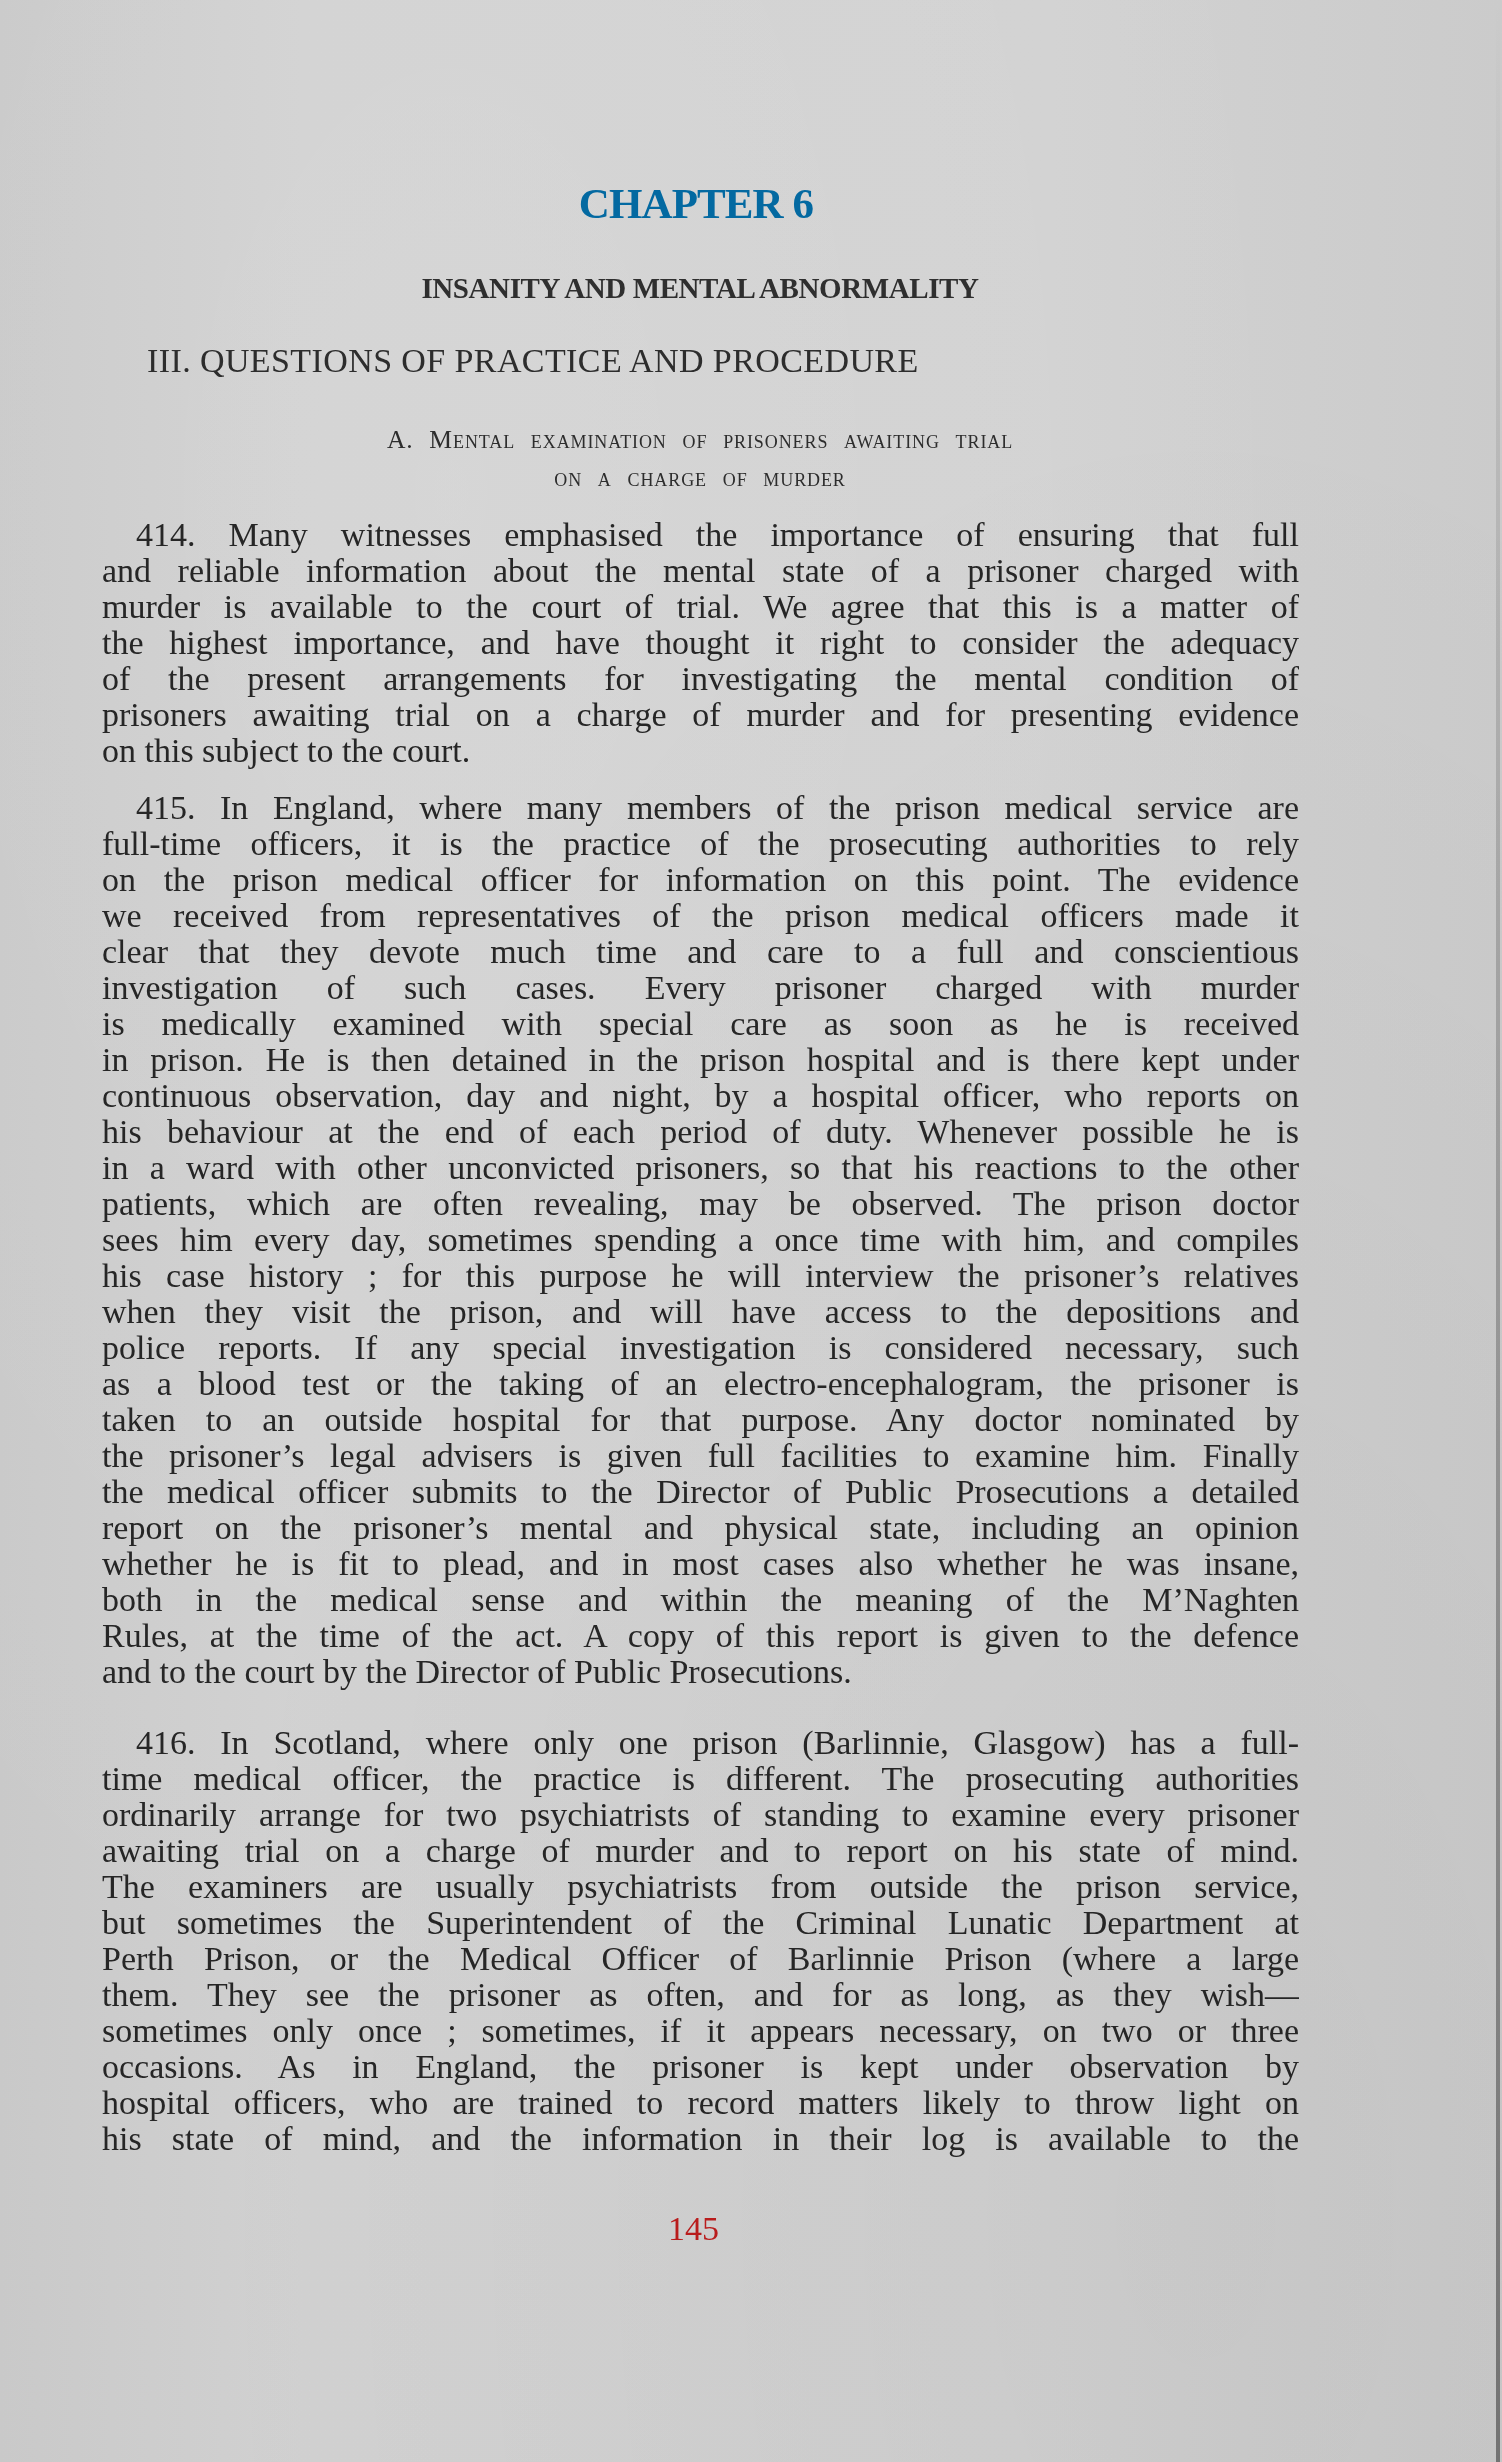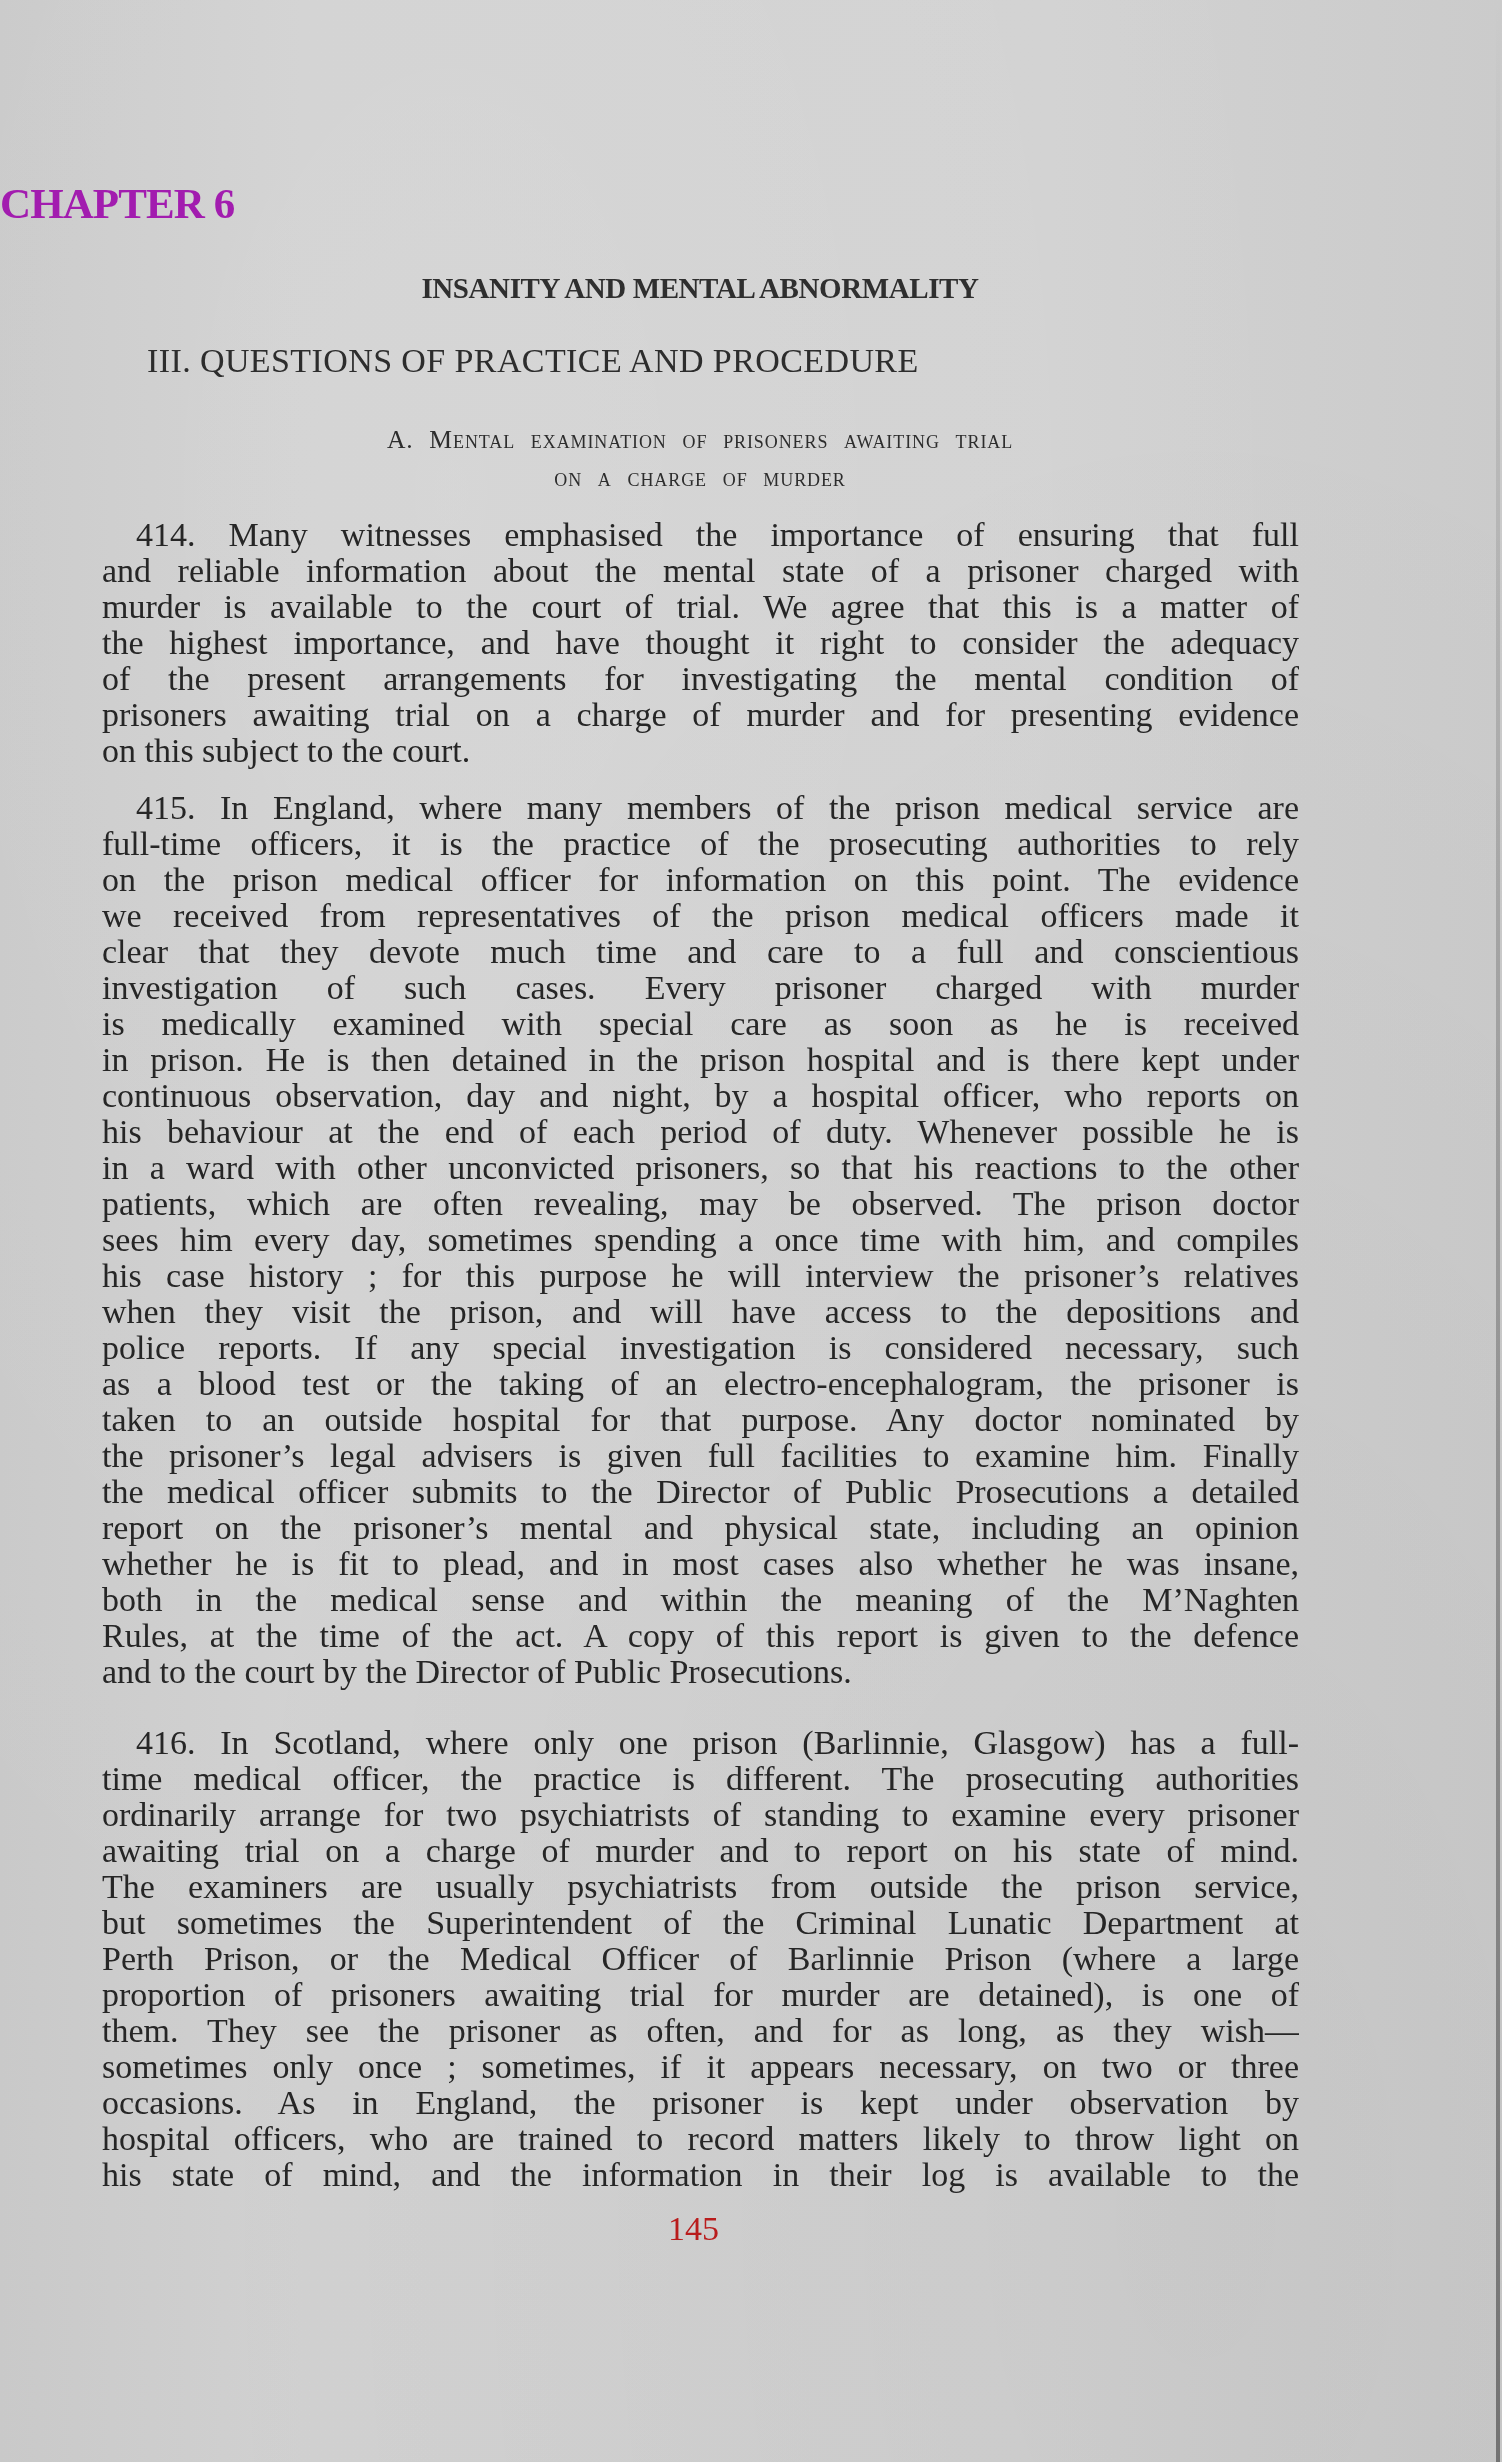--- a/index.html
+++ b/index.html
@@ -29,24 +29,25 @@
     right: 3.4px;
     width: 3.4px;
     height: 2462px;
     background: linear-gradient(180deg, rgba(90,90,90,0.0) 0%, rgba(90,90,90,0.35) 40%, rgba(80,80,80,0.7) 100%);
   }
   .chapter-title {
     position: absolute;
     top: 179px;
     left: 0;
     width: 1392px;
+    text-align: center;
     font-weight: bold;
     font-size: 43px;
     letter-spacing: -0.9px;
-    color: #a21caf;
+    color: #0369a1;
   }
   .part-title {
     position: absolute;
     top: 272px;
     left: 0;
     width: 1400px;
     text-align: center;
     font-weight: bold;
     font-size: 29px;
     letter-spacing: -0.4px;
@@ -166,21 +167,20 @@
 
 <div class="body-text" id="p416">
   <p class="para">
     <span class="line indent" style="white-space: normal; overflow: hidden;">416. In Scotland, where only one prison (Barlinnie, Glasgow) has a full-</span>
     <span class="line" style="white-space: normal; overflow: hidden;">time medical officer, the practice is different.  The prosecuting authorities</span>
     <span class="line" style="white-space: normal; overflow: hidden;">ordinarily arrange for two psychiatrists of standing to examine every prisoner</span>
     <span class="line" style="white-space: normal; overflow: hidden;">awaiting trial on a charge of murder and to report on his state of mind.</span>
     <span class="line" style="white-space: normal; overflow: hidden;">The examiners are usually psychiatrists from outside the prison service,</span>
     <span class="line" style="white-space: normal; overflow: hidden;">but sometimes the Superintendent of the Criminal Lunatic Department at</span>
     <span class="line" style="white-space: normal; overflow: hidden;">Perth Prison, or the Medical Officer of Barlinnie Prison (where a large</span>
-    <span class="line" style="white-space: normal; overflow: hidden;">proportion of prisoners awaiting trial for murder are detained), is one of</span>
     <span class="line" style="white-space: normal; overflow: hidden;">them.  They see the prisoner as often, and for as long, as they wish—</span>
     <span class="line" style="white-space: normal; overflow: hidden;">sometimes only once ; sometimes, if it appears necessary, on two or three</span>
     <span class="line" style="white-space: normal; overflow: hidden;">occasions.  As in England, the prisoner is kept under observation by</span>
     <span class="line" style="white-space: normal; overflow: hidden;">hospital officers, who are trained to record matters likely to throw light on</span>
     <span class="line" style="white-space: normal; overflow: hidden;">his state of mind, and the information in their log is available to the</span>
   </p>
 </div>
 
 <div class="page-number">145</div>
 

